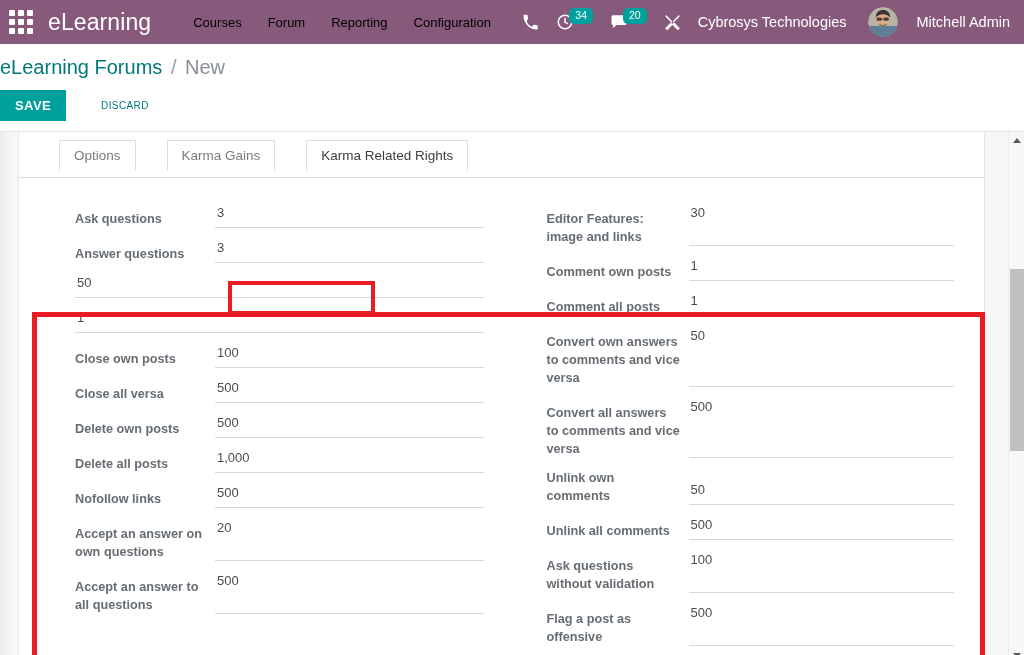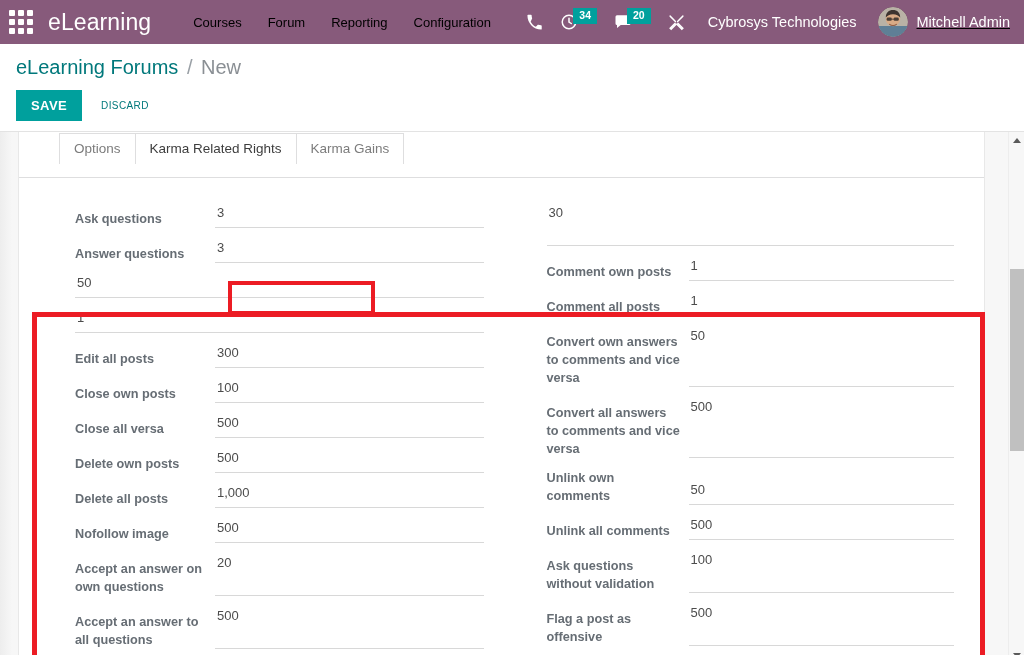--- a/index.html
+++ b/index.html
@@ -66,70 +66,68 @@
     display: flex;
     align-items: center;
     cursor: pointer;
     height: 26px;
   }
   .nav-ico svg { display: block; }
   .badge {
     background: #00A09D;
     color: #ffffff;
     font-size: 10.5px;
-    font-weight: 700;
-    border-radius: 0;
+    font-weight: 400;
+    border-radius: 5px;
     padding: 1px 6px 2px;
     margin-left: -5px;
     line-height: 1.2;
     position: relative;
     top: -6px;
   }
   .company-name {
     color: #ffffff;
     font-size: 14.5px;
     white-space: nowrap;
     cursor: pointer;
-    margin-left: 6px;
   }
   .user-block {
     display: flex;
     align-items: center;
-    gap: 9px;
+    gap: 19px;
     cursor: pointer;
     margin-left: 4px;
-    text-decoration: underline;
   }
   .avatar {
     width: 30px; height: 30px;
     border-radius: 50%;
     overflow: hidden;
     flex: 0 0 30px;
     background: #6d4a5f;
     position: relative;
   }
   .avatar svg { display: block; }
   .user-name { color: #ffffff; font-size: 14.5px; white-space: nowrap; }
 
   
   .control-panel {
     background: #ffffff;
-    padding: 12px 0 10px 16px;
+    padding: 12px 0 10px 0;
     border-bottom: 1px solid #e3e3e3;
   }
   .breadcrumb {
     font-size: 20px;
     margin-bottom: 11px;
     white-space: nowrap;
   }
   .bc-link { color: #00787b; cursor: pointer; }
   .bc-sep { color: #9aa0a6; margin: 0 3px; }
   .bc-current { color: #8a8f94; }
 
-  .actions { display: flex; align-items: center; gap: 9px; }
+  .actions { display: flex; align-items: center; gap: 25px; }
   .btn-save {
     background: #00A09D;
     color: #ffffff;
     font-size: 13px;
     font-weight: 700;
     letter-spacing: .4px;
     border: none;
     padding: 8px 15px;
     cursor: pointer;
     font-family: inherit;
@@ -164,24 +162,25 @@
     width: 967px;
     bottom: 0;
     background: #ffffff;
     border-left: 1px solid #e8e8e8;
     border-right: 1px solid #e8e8e8;
   }
 
   
   .tabs {
     display: flex;
-    align-items: flex-start;
+    align-items: center;
     padding-left: 40px;
     height: 46px;
     border-bottom: 1px solid #dededf;
+    gap: 32px;
   }
   .tab {
     font-size: 13.5px;
     color: #7c7c7c;
     padding: 7px 14px 8px;
     border: 1px solid #dededf;
     border-bottom: none;
     background: #ffffff;
     margin-right: -1px;
     cursor: pointer;
@@ -389,77 +388,74 @@
   </div>
 </div>
 
 <div class="sheet-area">
   <div class="sheet-bg"></div>
 
   <div class="sheet">
 
     <div class="tabs">
       <div class="tab">Options</div>
+      <div class="tab">Karma Gains</div>
       <div class="tab active">Karma Related Rights</div>
-      <div class="tab">Karma Gains</div>
     </div>
 
     <div class="form">
 
       <div class="col left">
         <div class="field">
           <div class="f-label">Ask questions</div>
           <div class="f-input">3</div>
         </div>
         <div class="field">
           <div class="f-label">Answer questions</div>
           <div class="f-input">3</div>
         </div>
         <div class="field">
           <div class="f-input">50</div>
         </div>
         <div class="field">
           <div class="f-input">1</div>
         </div>
         <div class="field">
-          <div class="f-label">Edit all posts</div>
-          <div class="f-input">300</div>
-        </div>
-        <div class="field">
           <div class="f-label">Close own posts</div>
           <div class="f-input">100</div>
         </div>
         <div class="field">
           <div class="f-label">Close all versa</div>
           <div class="f-input">500</div>
         </div>
         <div class="field">
           <div class="f-label">Delete own posts</div>
           <div class="f-input">500</div>
         </div>
         <div class="field">
           <div class="f-label">Delete all posts</div>
           <div class="f-input">1,000</div>
         </div>
         <div class="field">
-          <div class="f-label">Nofollow image</div>
+          <div class="f-label">Nofollow links</div>
           <div class="f-input">500</div>
         </div>
         <div class="field tall">
           <div class="f-label">Accept an answer on own questions</div>
           <div class="f-input">20</div>
         </div>
         <div class="field tall">
           <div class="f-label">Accept an answer to all questions</div>
           <div class="f-input">500</div>
         </div>
       </div>
 
       <div class="col right">
         <div class="field tall">
+          <div class="f-label">Editor Features: image and links</div>
           <div class="f-input">30</div>
         </div>
         <div class="field">
           <div class="f-label">Comment own posts</div>
           <div class="f-input">1</div>
         </div>
         <div class="field">
           <div class="f-label">Comment all posts</div>
           <div class="f-input">1</div>
         </div>

